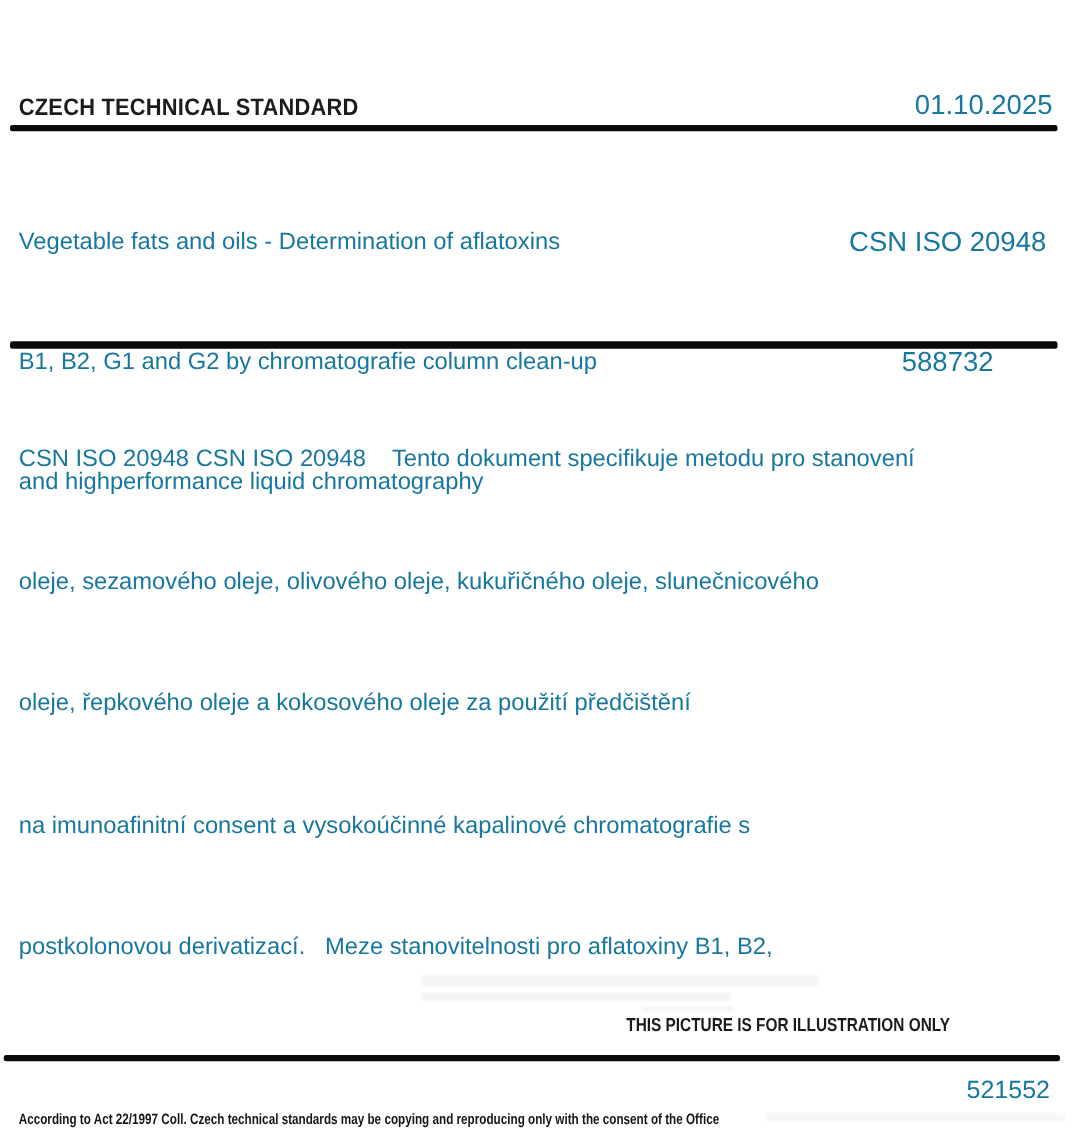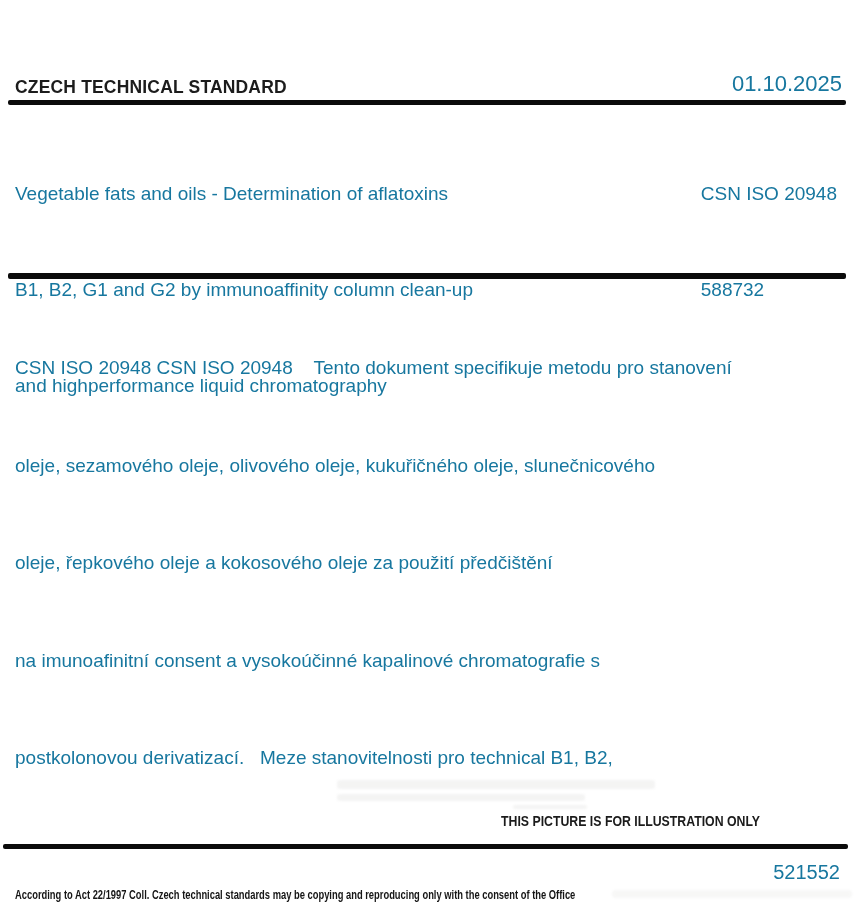--- a/index.html
+++ b/index.html
@@ -47,24 +47,24 @@
     top: 114px;
     font-size: 19px;
     line-height: 32px;
     color: #17779f;
     white-space: pre;
   }
   .ref-block {
     position: absolute;
     right: 28px;
     top: 114px;
-    font-size: 19px;
+    font-size: 22px;
     line-height: 32px;
     color: #17779f;
-    text-align: left;
+    text-align: center;
     white-space: pre;
   }
   .abstract {
     position: absolute;
     left: 15px;
     top: 287px;
     font-size: 19px;
     line-height: 32.5px;
     color: #17779f;
     white-space: pre;
@@ -119,37 +119,37 @@
 <div class="page">
 
   <div class="header-label">CZECH TECHNICAL STANDARD</div>
 
   <div class="header-date">01.10.2025</div>
 
   <div class="rule rule-1"></div>
 
   <div class="title-block">
     <div>Vegetable fats and oils - Determination of aflatoxins</div>
-    <div>B1, B2, G1 and G2 by immunoaffinity column clean-up</div>
+    <div>B1, B2, G1 and G2 by chromatografie column clean-up</div>
     <div>and highperformance liquid chromatography</div>
   </div>
 
   <div class="ref-block">
     <div>CSN ISO 20948</div>
     <div>588732</div>
   </div>
 
   <div class="rule rule-2"></div>
 
   <div class="abstract">
     <div>CSN ISO 20948 CSN ISO 20948    Tento dokument specifikuje metodu pro stanovení</div>
     <div>oleje, sezamového oleje, olivového oleje, kukuřičného oleje, slunečnicového</div>
     <div>oleje, řepkového oleje a kokosového oleje za použití předčištění</div>
     <div>na imunoafinitní consent a vysokoúčinné kapalinové chromatografie s</div>
-    <div>postkolonovou derivatizací.   Meze stanovitelnosti pro technical B1, B2,</div>
+    <div>postkolonovou derivatizací.   Meze stanovitelnosti pro aflatoxiny B1, B2,</div>
     
     
     
     
     
     
   </div>
 
   <div class="watermark wm-1"></div>
   <div class="watermark wm-2"></div>

